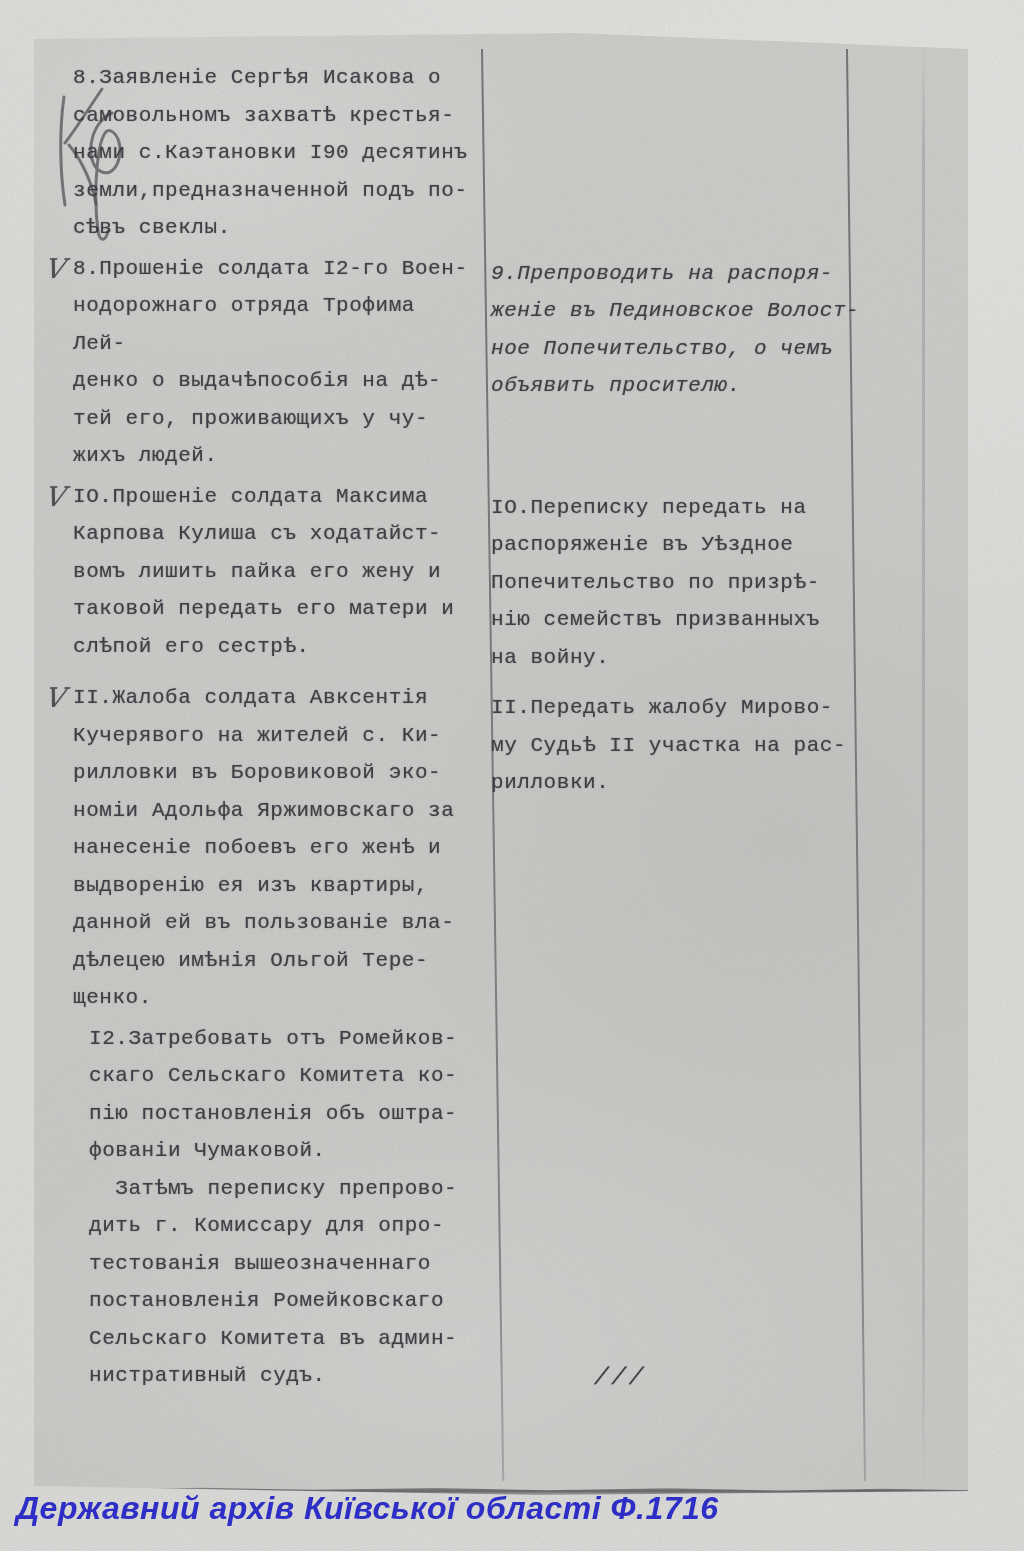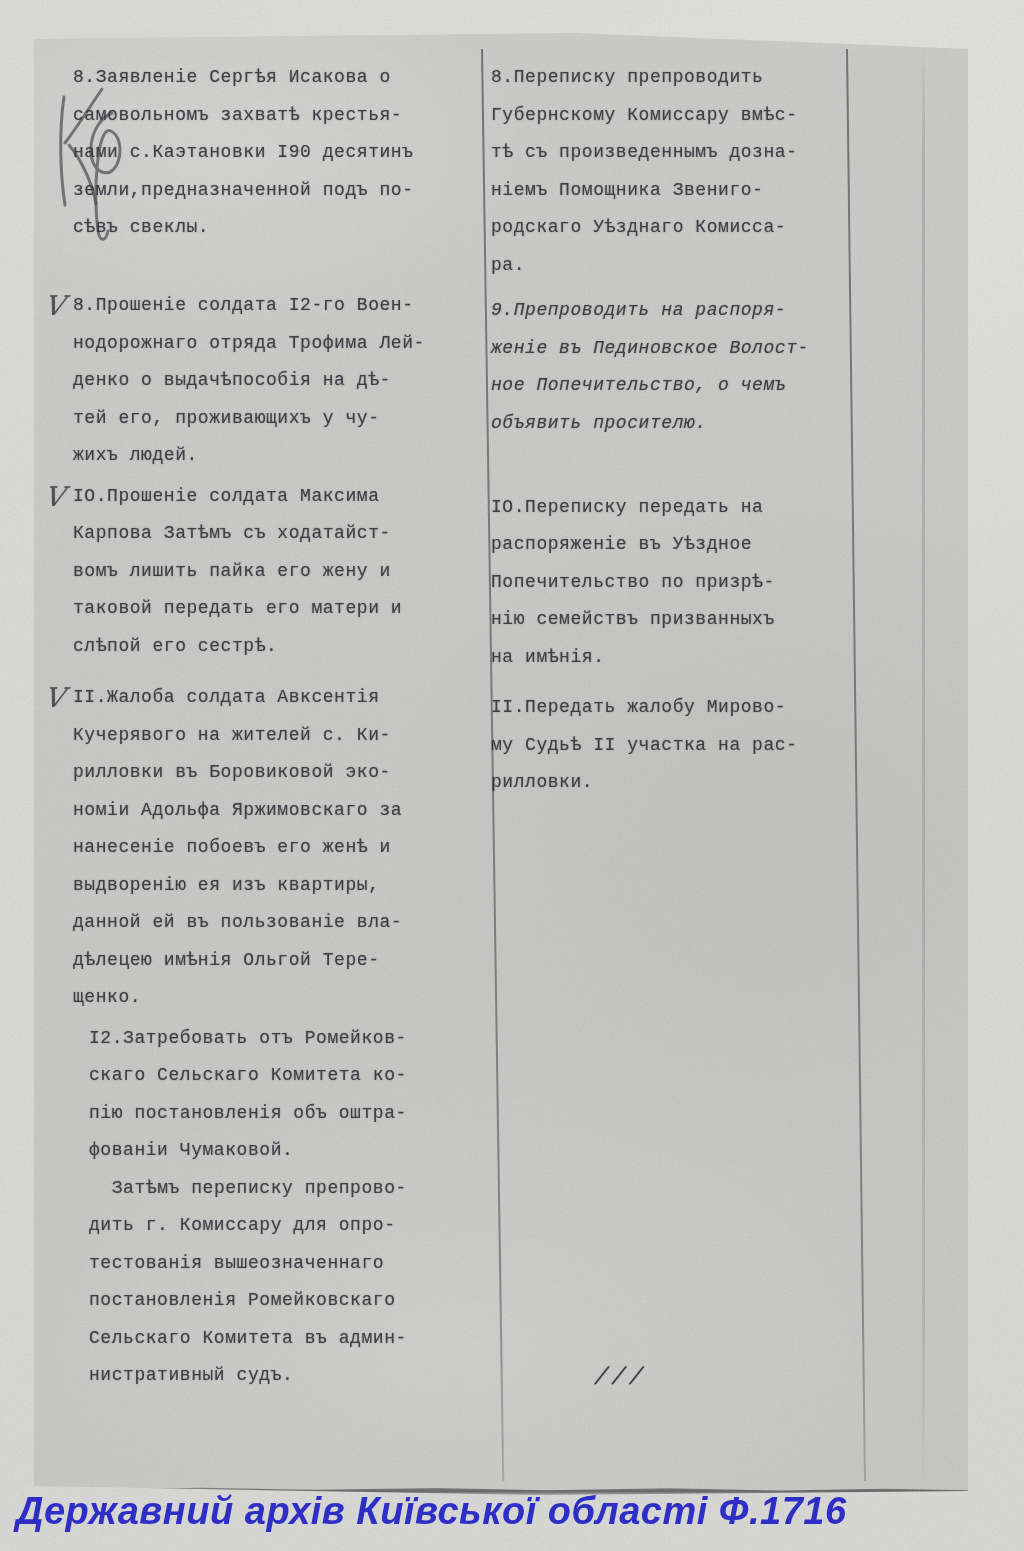--- a/index.html
+++ b/index.html
@@ -40,21 +40,21 @@
     position:absolute;left:888px;top:12px;width:3px;height:1440px;
     background:linear-gradient(to bottom, rgba(0,0,0,0), rgba(105,105,110,.28) 8%, rgba(105,105,110,.22) 88%, rgba(0,0,0,0));
     filter:blur(.4px);
   }
   .content{position:absolute;left:0;top:26px;width:100%;}
   .row{display:grid;grid-template-columns:402px 1fr;padding-left:39px;margin-bottom:3px;}
   .cell{position:relative;}
   .cell-right{padding-left:16px;}
   .typed{
     font-family:"Liberation Mono","DejaVu Sans Mono",monospace;
-    font-size:18px;line-height:37.5px;letter-spacing:.55px;
+    font-size:21px;line-height:37.5px;letter-spacing:.55px;
     color:rgba(44,44,52,.88);
     text-shadow:0 0 1.3px rgba(44,44,52,.5);
     white-space:pre-wrap;
   }
   .row:nth-child(2) .cell-right .typed{padding-top:5px;font-style:italic;}
   .row:nth-child(3) .cell-right .typed{padding-top:11px;}
   .row:nth-child(4) .cell-right .typed{padding-top:10px;}
   .checkmark{
     position:absolute;left:-26px;top:0;
     font-family:"DejaVu Serif",serif;font-style:italic;font-size:27px;line-height:37.5px;
@@ -65,21 +65,21 @@
     position:absolute;left:560px;top:1331px;
     font-family:"Liberation Mono","DejaVu Sans Mono",monospace;
     font-size:24px;color:rgba(44,44,52,.85);letter-spacing:3px;
     transform:skewX(-14deg);text-shadow:0 0 1px rgba(44,44,52,.5);
   }
   .scribble{position:absolute;left:16px;top:40px;pointer-events:none;}
   .scribble path{stroke:rgba(75,75,82,.72);stroke-width:3;fill:none;stroke-linecap:round;}
   .footer{
     position:absolute;left:16px;top:1490px;width:1000px;
     font-family:"Liberation Sans",sans-serif;font-weight:bold;font-style:italic;
-    font-size:38px;letter-spacing:.5px;color:#2525d4;white-space:nowrap;
+    font-size:32px;letter-spacing:.5px;color:#2525d4;white-space:nowrap;
   }
   .noise{position:absolute;left:0;top:0;pointer-events:none;}
 </style>
 </head>
 <body>
 
 <div class="scan">
 
   <div class="paper">
     <div class="paper-top-edge"></div>
@@ -99,28 +99,20 @@
 
       <div class="row">
         <div class="cell cell-left">
           <span class="checkmark"></span>
           <div class="typed">8.Заявленіе Сергѣя Исакова о
 самовольномъ захватѣ крестья-
 нами с.Каэтановки I90 десятинъ
 земли,предназначенной подъ по-
 сѣвъ свеклы.</div>
         </div>
-        <div class="cell cell-right">
-          <div class="typed">8.Переписку препроводить
-Губернскому Комиссару вмѣс-
-тѣ съ произведеннымъ дозна-
-ніемъ Помощника Звениго-
-родскаго Уѣзднаго Комисса-
-ра.</div>
-        </div>
       </div>
 
       <div class="row">
         <div class="cell cell-left">
           <span class="checkmark">V</span>
           <div class="typed">8.Прошеніе солдата I2-го Воен-
 нодорожнаго отряда Трофима Лей-
 денко о выдачѣпособія на дѣ-
 тей его, проживающихъ у чу-
 жихъ людей.</div>
@@ -130,31 +122,31 @@
 женіе въ Пединовское Волост-
 ное Попечительство, о чемъ
 объявить просителю.</div>
         </div>
       </div>
 
       <div class="row">
         <div class="cell cell-left">
           <span class="checkmark">V</span>
           <div class="typed">IO.Прошеніе солдата Максима
-Карпова Затѣмъ съ ходатайст-
+Карпова Кулиша съ ходатайст-
 вомъ лишить пайка его жену и
 таковой передать его матери и
 слѣпой его сестрѣ.</div>
         </div>
         <div class="cell cell-right">
           <div class="typed">IO.Переписку передать на
 распоряженіе въ Уѣздное
 Попечительство по призрѣ-
 нію семействъ призванныхъ
-на имѣнія.</div>
+на войну.</div>
         </div>
       </div>
 
       <div class="row">
         <div class="cell cell-left">
           <span class="checkmark">V</span>
           <div class="typed">II.Жалоба солдата Авксентія
 Кучерявого на жителей с. Ки-
 рилловки въ Боровиковой эко-
 номіи Адольфа Яржимовскаго за

